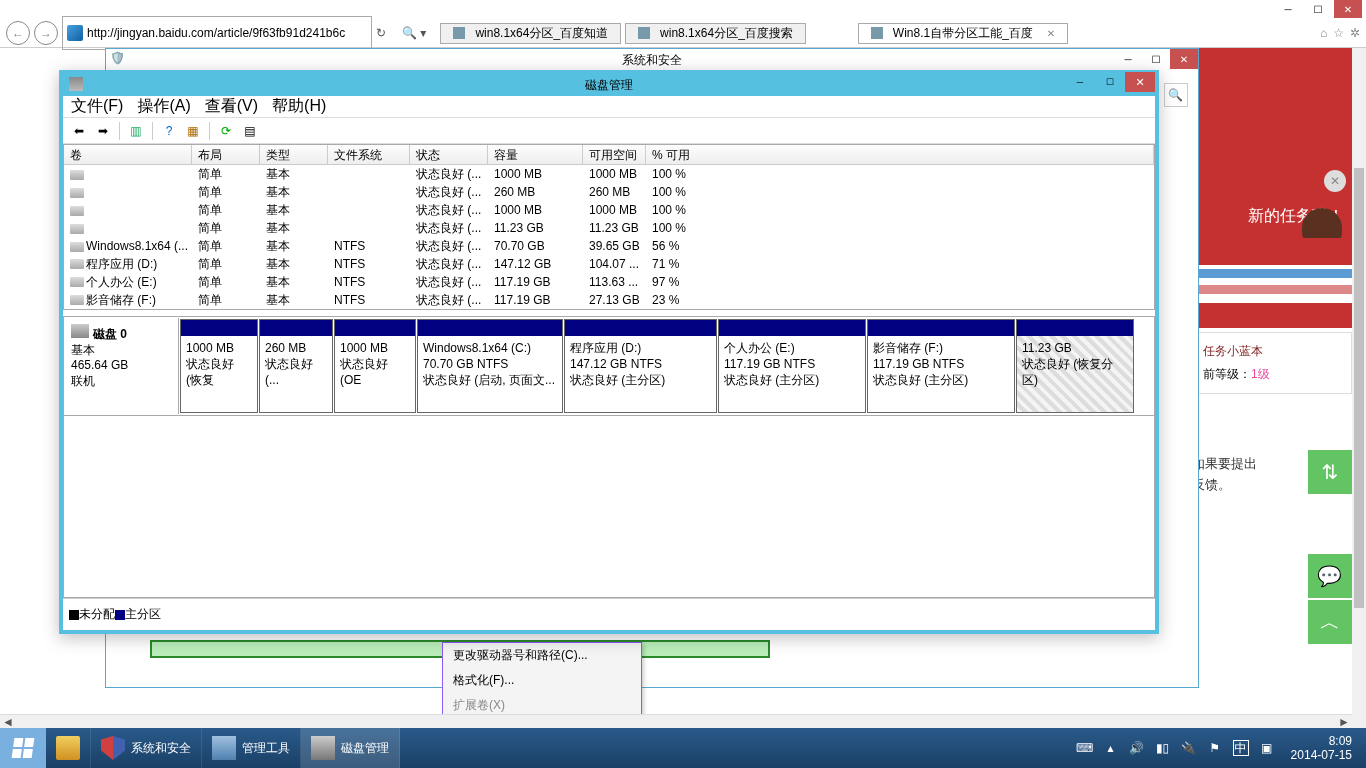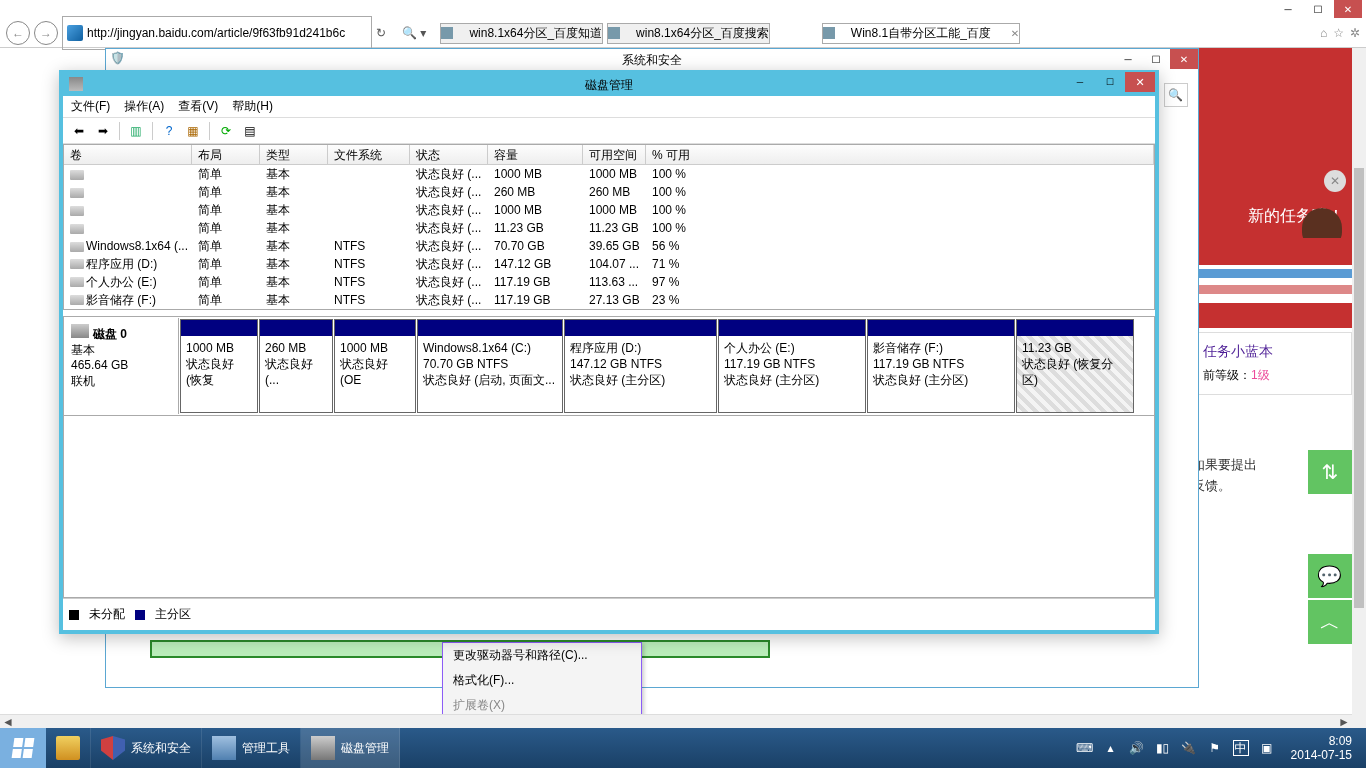--- a/index.html
+++ b/index.html
@@ -7,33 +7,33 @@
 
 
 .browser-chrome { position: absolute; top: 0; left: 0; right: 0; height: 48px; background: #fff; border-bottom: 1px solid #ccc; }
 .browser-top { height: 18px; display: flex; justify-content: flex-end; align-items: center; padding-right: 4px; gap: 2px; }
 .win-btn { width: 28px; height: 18px; display: flex; align-items: center; justify-content: center; font-size: 10px; }
 .win-close-outer { background: #c75050; color: #fff; }
 .browser-bar { height: 30px; display: flex; align-items: center; padding: 0 6px; gap: 4px; }
 .nav-circle { width: 24px; height: 24px; border: 1px solid #888; border-radius: 50%; display: flex; align-items: center; justify-content: center; color: #888; }
 .url-input { flex: 0 0 310px; height: 22px; border: 1px solid #aaa; padding: 16px 4px; font-size: 11px; display: flex; align-items: center; }
 .ie-icon { width: 16px; height: 16px; background: linear-gradient(135deg,#4aa0e0,#1060a0); border-radius: 2px; margin-right: 4px; }
-.browser-tab { height: 21px; border: 1px solid #aaa; padding: 0 0; display: flex; align-items: center; gap: 16px; font-size: 11px; background: #f0f0f0; }
+.browser-tab { height: 21px; border: 1px solid #aaa; padding: 0 12px; display: flex; align-items: center; gap: 10px; font-size: 11px; background: #f0f0f0; }
 .browser-tab.active { background: #fff; margin-left: 48px; }
 .tab-favicon { width: 12px; height: 12px; background: #79a; }
 .tab-close { font-size: 10px; color: #888; margin-left: 4px; }
 .browser-right-icons { margin-left: auto; display: flex; gap: 6px; color: #888; }
 
 
 .bg-right { position: absolute; right: 14px; top: 48px; width: 160px; }
 .bg-red { background: #c53030; height: 280px; position: relative; color: #fff; padding: 8px; overflow: hidden; }
 .bg-books { position:absolute; bottom:0; left:0; right:0; height:90px; background: linear-gradient(#c53030 30%, #fff 30%, #fff 35%, #5a9bd4 35%, #5a9bd4 45%, #fff 45%, #fff 52%, #d88 52%, #d88 62%, #fff 62%, #fff 72%, #c53030 72%);}
 .bg-cup { position:absolute; top:160px; right:10px; width:40px; height:40px; background:#5a3020; border-radius:50% 50% 40% 40%;}
 .bg-task-box { border: 1px solid #ddd; padding: 10px; margin-top: 4px; }
-.bg-task-title { color: #4c1d95; font-size: 14px; }
+.bg-task-title { color: #7f1d1d; font-size: 12px; }
 .bg-task-level { font-size: 13px; margin-top: 6px; }
 .bg-task-level .red { color: #ec4899; }
 .bg-feedback { margin-top: 60px; font-size: 13px; color: #333; line-height: 1.6; }
 .bg-close-bubble { position:absolute; right:20px; top:170px; width:22px; height:22px; border-radius:50%; background:#ddd; color:#888; display:flex; align-items:center; justify-content:center; font-size:12px;}
 
 
 .side-green { position: absolute; right: 14px; width: 44px; height: 44px; background: #62c462; color: #fff; display: flex; align-items: center; justify-content: center; font-size: 20px; }
 .side-green.g1 { top: 450px; }
 .side-green.g2 { top: 554px; }
 .side-green.g3 { top: 600px; }
@@ -64,21 +64,21 @@
 .dm-titlebar { height: 22px; background: #56c0e0; display: flex; align-items: center; justify-content: center; position: relative; color: #000; }
 .dm-title-icon { position: absolute; left: 6px; top: 3px; width: 14px; height: 14px; background: linear-gradient(#888,#bbb); }
 .dm-controls { position: absolute; right: 0; top: -2px; display: flex; }
 .dm-btn { width: 30px; height: 20px; display: flex; align-items: center; justify-content: center; }
 .dm-btn.min::after{content:"─"; font-size:9px;}
 .dm-btn.max::after{content:"☐"; font-size:9px;}
 .dm-btn.close { background: #c75050; color: #fff; }
 .dm-btn.close::after{content:"✕"; font-size:11px;}
 
 .dm-menubar { height: 22px; border-bottom: 1px solid #ddd; display: flex; align-items: center; padding: 0 8px; gap: 14px; background: #fff; }
-.dm-menu-item { font-size: 12px; }
+.dm-menu-item { font-size: 16px; }
 
 .dm-toolbar { height: 26px; border-bottom: 1px solid #ddd; display: flex; align-items: center; padding: 0 6px; gap: 4px; }
 .tb-btn { width: 20px; height: 20px; display: flex; align-items: center; justify-content: center; border: 1px solid transparent; font-size: 12px; }
 .tb-sep { width: 1px; height: 18px; background: #ccc; margin: 0 2px; }
 
 .dm-content { height: calc(100% - 70px); display: flex; flex-direction: column; }
 
 
 .vol-table { border: 1px solid #aaa; margin: 0; }
 .vol-header { display: flex; background: #fff; border-bottom: 1px solid #ccc; height: 20px; }
@@ -96,21 +96,21 @@
 .disk-info div { font-size: 12px; line-height: 1.3; }
 .disk-parts { flex: 1; display: flex; gap: 1px; padding: 1px; }
 .part { border: 1px solid #666; display: flex; flex-direction: column; }
 .part-head { height: 16px; background: #000080; }
 .part-body { flex: 1; padding: 4px 5px; font-size: 11px; line-height: 1.35; overflow: hidden; }
 .part.hatched .part-body { background: repeating-linear-gradient(45deg, #f4f4f4, #f4f4f4 4px, #ddd 4px, #ddd 8px); }
 .part .pb-title { font-weight: normal; }
 
 .dm-spacer { flex: 1; border: 1px solid #aaa; border-top: none; }
 
-.dm-legend { height: 32px; border-top: 1px solid #ccc; padding: 10px 6px; display: flex; align-items: center; gap: 10px; font-size: 12px; }
+.dm-legend { height: 32px; border-top: 1px solid #ccc; padding: 10px 6px; display: flex; align-items: center; gap: 0; font-size: 12px; }
 .leg-sw { width: 10px; height: 10px; display: inline-block; }
 .leg-black { background: #000; }
 .leg-navy { background: #000080; }
 
 
 .green-strip { position: absolute; left: 150px; top: 640px; width: 620px; height: 18px; border: 2px solid #2a8a2a; background: #beb; }
 
 
 .taskbar { position: absolute; left: 0; right: 0; bottom: 0; height: 40px; background: linear-gradient(#2a5a8a, #1a4066); display: flex; align-items: stretch; color: #fff; }
 .tb-start { width: 46px; background: #7ab0e0; display: flex; align-items: center; justify-content: center; }

